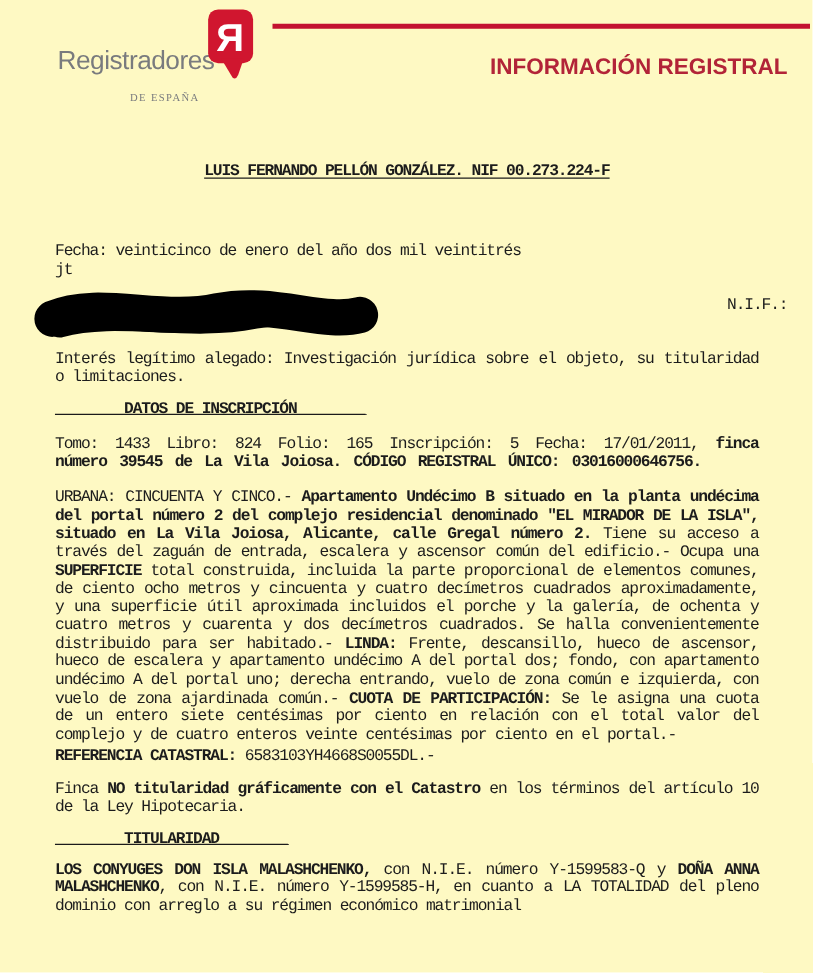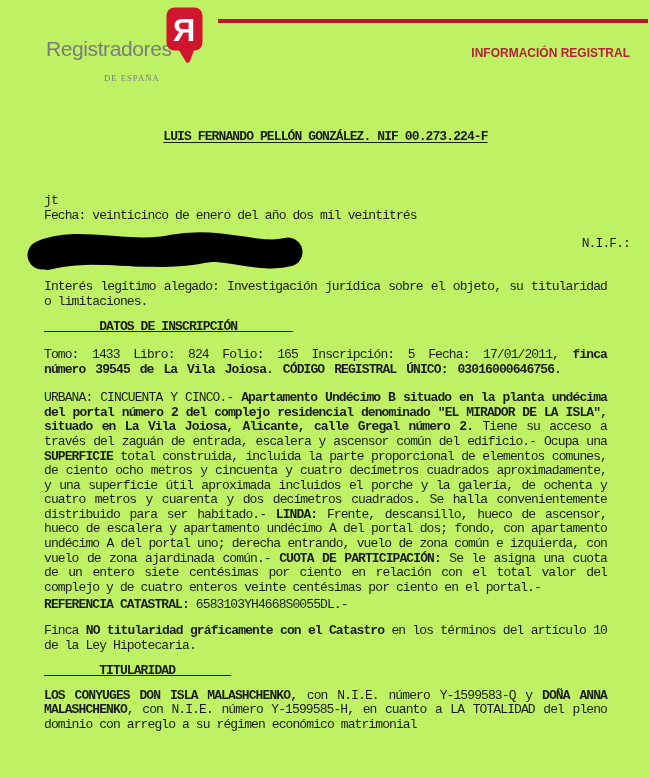--- a/index.html
+++ b/index.html
@@ -1,17 +1,17 @@
 <!DOCTYPE html>
 <html style="--logo-red: #d0162f; --accent-red: #c31230; --title-red: #b22438; --logo-gray: #797b7e; --text: #1c1c1c;"><head>
 <meta charset="utf-8">
 <style>
   html,body { margin:0; padding:0; background:#ffffff; }
   .page {
-    position:relative; width:650px; height:778px; background:#bef264;
+    position:relative; width:650px; height:778px; background:#fef9c3;
     overflow:hidden;
     font-family:"Liberation Mono", monospace;
     font-size:13px; letter-spacing:-0.9px; line-height:14.6px;
     color:var(--text,#1c1c1c);
   }
   
   .brand-name {
     position:absolute; left:46px; top:42px;
     font-family:"Liberation Sans", sans-serif; font-size:21px;
     letter-spacing:-0.4px; color:var(--logo-gray,#797b7e);
@@ -22,21 +22,21 @@
     letter-spacing:1.1px; color:var(--logo-gray,#797b7e);
   }
   .brand-icon { position:absolute; left:166px; top:7px; }
   .red-rule {
     position:absolute; left:218px; top:19px; width:430px; height:4px;
     background:var(--accent-red,#c31230);
   }
   .doc-type {
     position:absolute; right:20px; top:46px;
     font-family:"Liberation Sans", sans-serif; font-weight:bold;
-    font-size:12px; letter-spacing:0; color:var(--title-red,#b22438);text-align:right;
+    font-size:18px; letter-spacing:0; color:var(--title-red,#b22438);text-align:right;
   }
   
   .content { position:absolute; left:44px; top:0; width:563px; }
   .doc-title { margin-top:101px; text-align:center; font-weight:bold; white-space:pre; }
   .doc-title div { text-decoration:underline; text-underline-offset:2px; }
   .meta-block { margin-top:20px; }
   .redaction-row { position:relative; margin-top:4px; height:50px; }
   .redaction-mark { position:absolute; left:-20px; top:0; }
   .nif-label { position:absolute; right:-23px; top:10px; }
   .para { margin:0; text-align:justify; }
@@ -71,22 +71,22 @@
   <div class="red-rule"></div>
   <span class="doc-type">INFORMACIÓN REGISTRAL</span>
 
   <div class="content">
 
     <div class="doc-title">
       <div>LUIS FERNANDO PELLÓN GONZÁLEZ. NIF 00.273.224-F</div>
     </div>
 
     <div class="meta-block">
+      <div>Fecha: veinticinco de enero del año dos mil veintitrés</div>
       <div>jt</div>
-      <div>Fecha: veinticinco de enero del año dos mil veintitrés</div>
     </div>
 
     <div class="redaction-row">
       <span class="redaction-mark">
         <svg width="285" height="52" viewBox="0 0 285 52" xmlns="http://www.w3.org/2000/svg">
           <path d="M18 28 C55 12 105 32 150 22 C195 13 235 33 264 25" fill="none" stroke="#000000" stroke-width="29" stroke-linecap="round"></path>
           <path d="M24 33 C70 20 125 37 180 26 C220 19 248 30 261 28" fill="none" stroke="#000000" stroke-width="20" stroke-linecap="round"></path>
         </svg>
       </span>
       <span class="nif-label">N.I.F.:</span>

